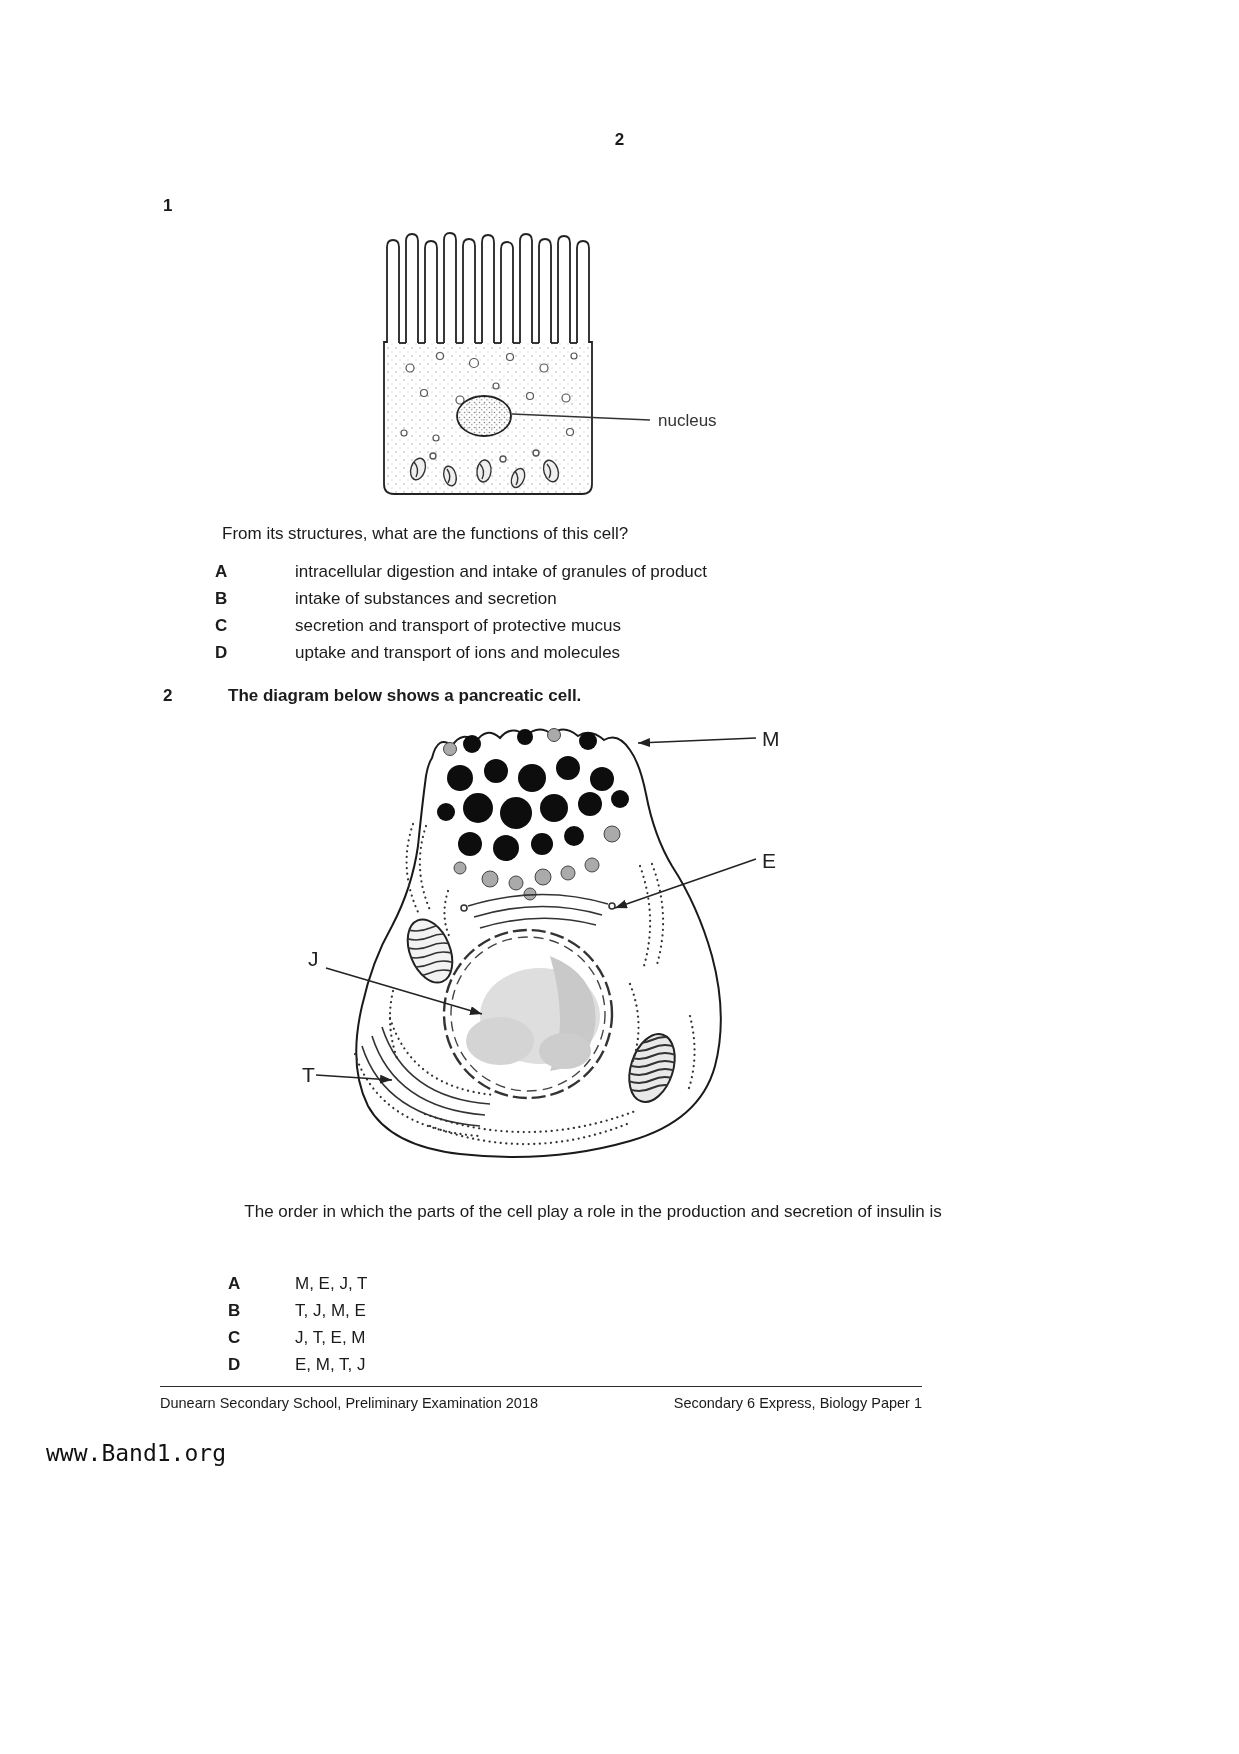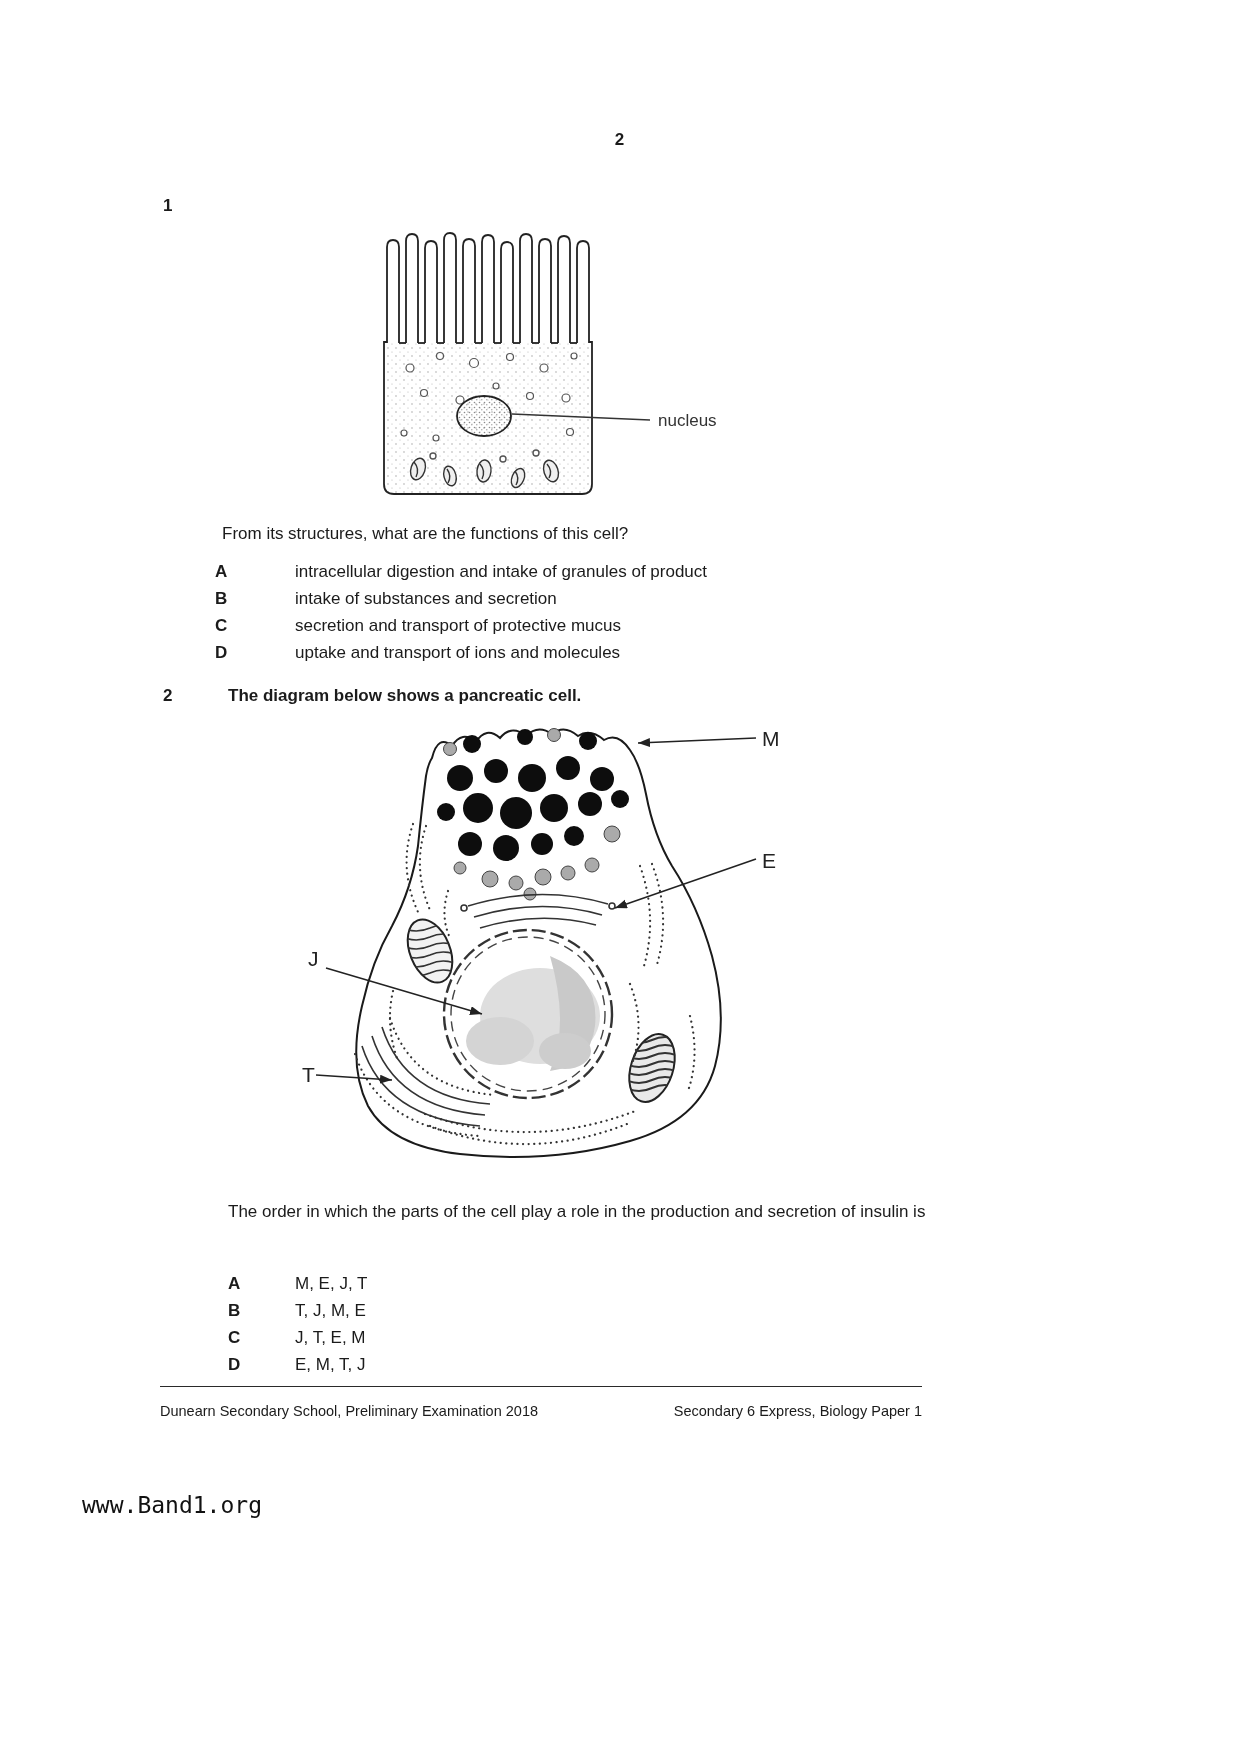--- a/index.html
+++ b/index.html
@@ -9,23 +9,23 @@
     color:#1b1b1b; font-size:17px; overflow:hidden;
   }
   .abs { position:absolute; }
   .page-num { left:0; right:0; top:130px; text-align:center; font-weight:bold; }
   .q-num { font-weight:bold; }
   .stem { white-space:nowrap; }
   .opt-row { display:flex; margin-bottom:7px; }
   .opt-letter { font-weight:bold; flex:0 0 auto; }
   .q1-opts .opt-letter { width:80px; }
   .q2-opts .opt-letter { width:67px; }
-  .question-wrap { line-height:1.45; }
+  .question-wrap { line-height:1.45;text-align:center; }
   .footer {
-    border-top:1.6px solid #2a2a2a; padding-top:16px;
+    border-top:1.6px solid #2a2a2a; padding-top:8px;
     display:flex; justify-content:space-between; font-size:14.5px;
   }
   .watermark { font-family:"DejaVu Sans Mono","Liberation Mono",monospace; font-size:23px; color:#111; }
   svg text { font-family:"Liberation Sans","DejaVu Sans",sans-serif; }
 </style>
 </head>
 <body>
 
 <div class="page">
 
@@ -294,15 +294,15 @@
       <span class="opt-letter">D</span>
       <span class="opt-text">E, M, T, J</span>
     </div>
   </div>
 
   <div class="abs footer" style="left:160px; top:1386px; width:762px;">
     <span>Dunearn Secondary School, Preliminary Examination 2018</span>
     <span>Secondary 6 Express, Biology Paper 1</span>
   </div>
 
-  <div class="abs watermark" style="left:46px; top:1492px;margin-left:36px;">www.Band1.org</div>
+  <div class="abs watermark" style="left:46px; top:1440px;">www.Band1.org</div>
 
 </div>
 
 </body></html>

